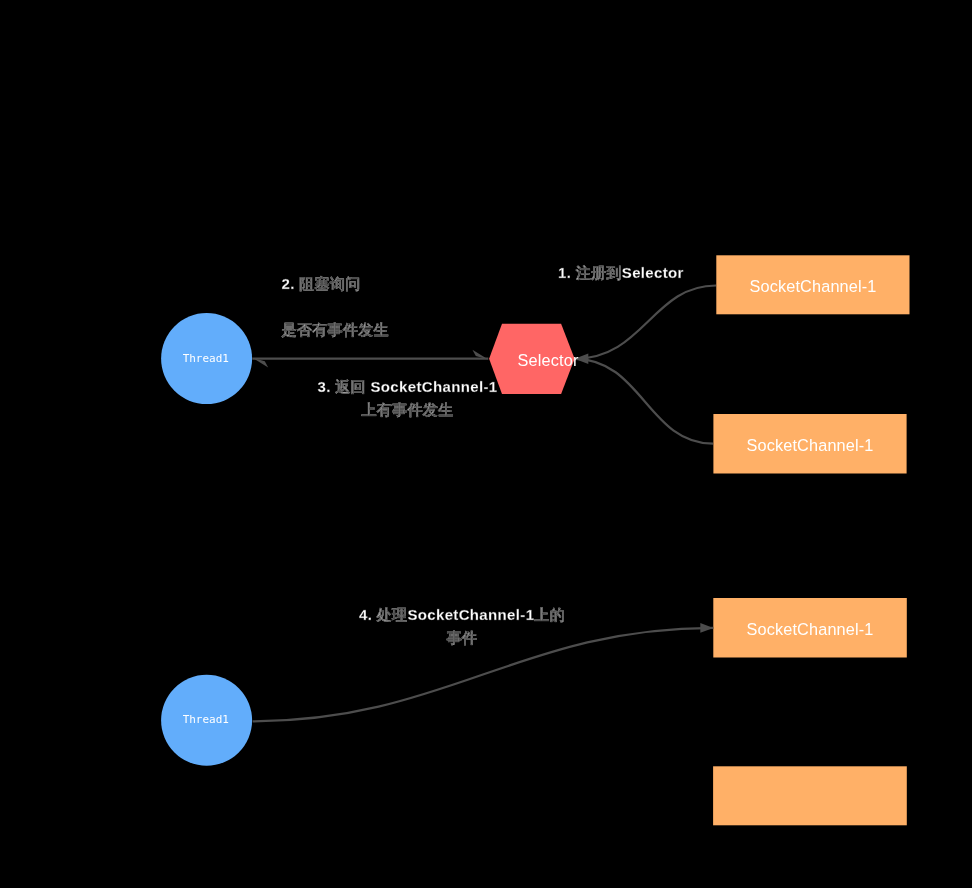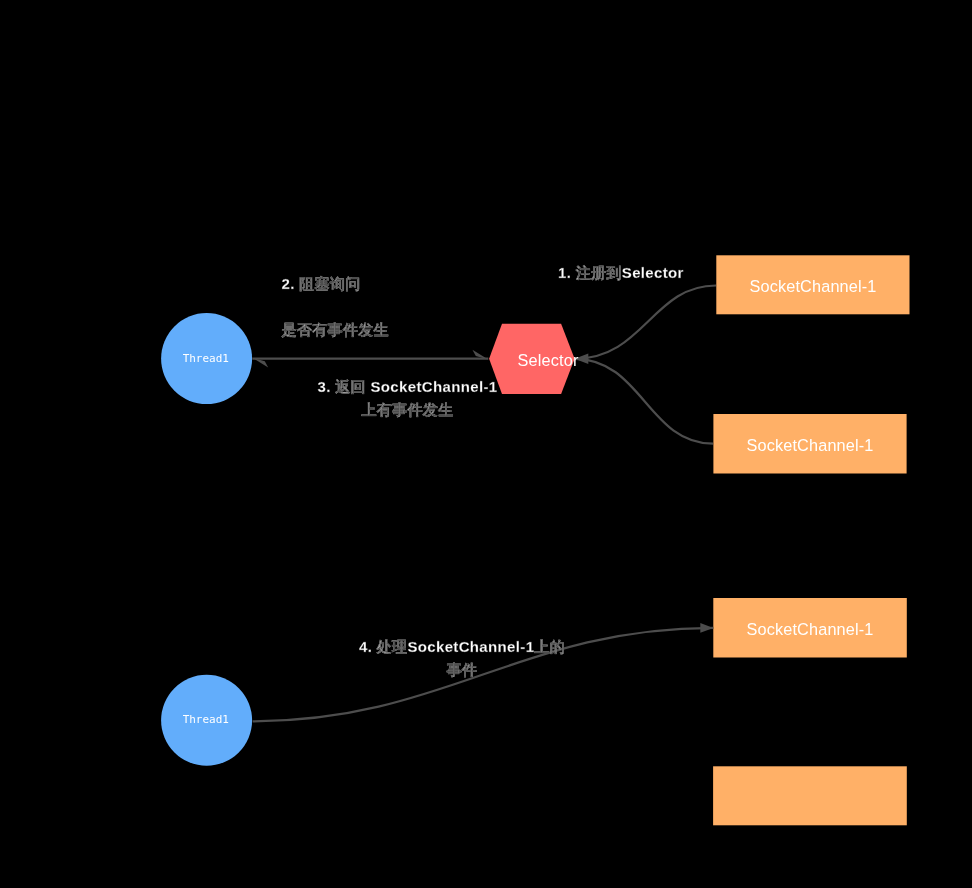--- a/index.html
+++ b/index.html
@@ -55,15 +55,15 @@
   <div class="node-label" style="left:713px;top:277px;width:200px;">SocketChannel-1</div>
   <div class="node-label" style="left:710px;top:436px;width:200px;">SocketChannel-1</div>
   <div class="node-label" style="left:710px;top:620px;width:200px;">SocketChannel-1</div>
 
   <div class="edge-label" style="left:558px;top:261px;">1. 注册到Selector</div>
 
   <div class="edge-label" style="left:281.5px;top:272px;"><span>2. 阻塞询问</span><br><br><span>是否有事件发生</span></div>
 
   <div class="edge-label centered" style="left:268px;top:375px;width:215px;margin-left:32px;"><span>3. 返回 SocketChannel-1</span><br><span>上有事件发生</span></div>
 
-  <div class="edge-label centered" style="left:340px;top:635px;width:244px;text-align:center;"><span>4. 处理SocketChannel-1上的</span><br><span>事件</span></div>
+  <div class="edge-label centered" style="left:340px;top:603px;width:244px;text-align:center;"><span>4. 处理SocketChannel-1上的</span><br><span>事件</span></div>
 
 </div>
 
 </body></html>

